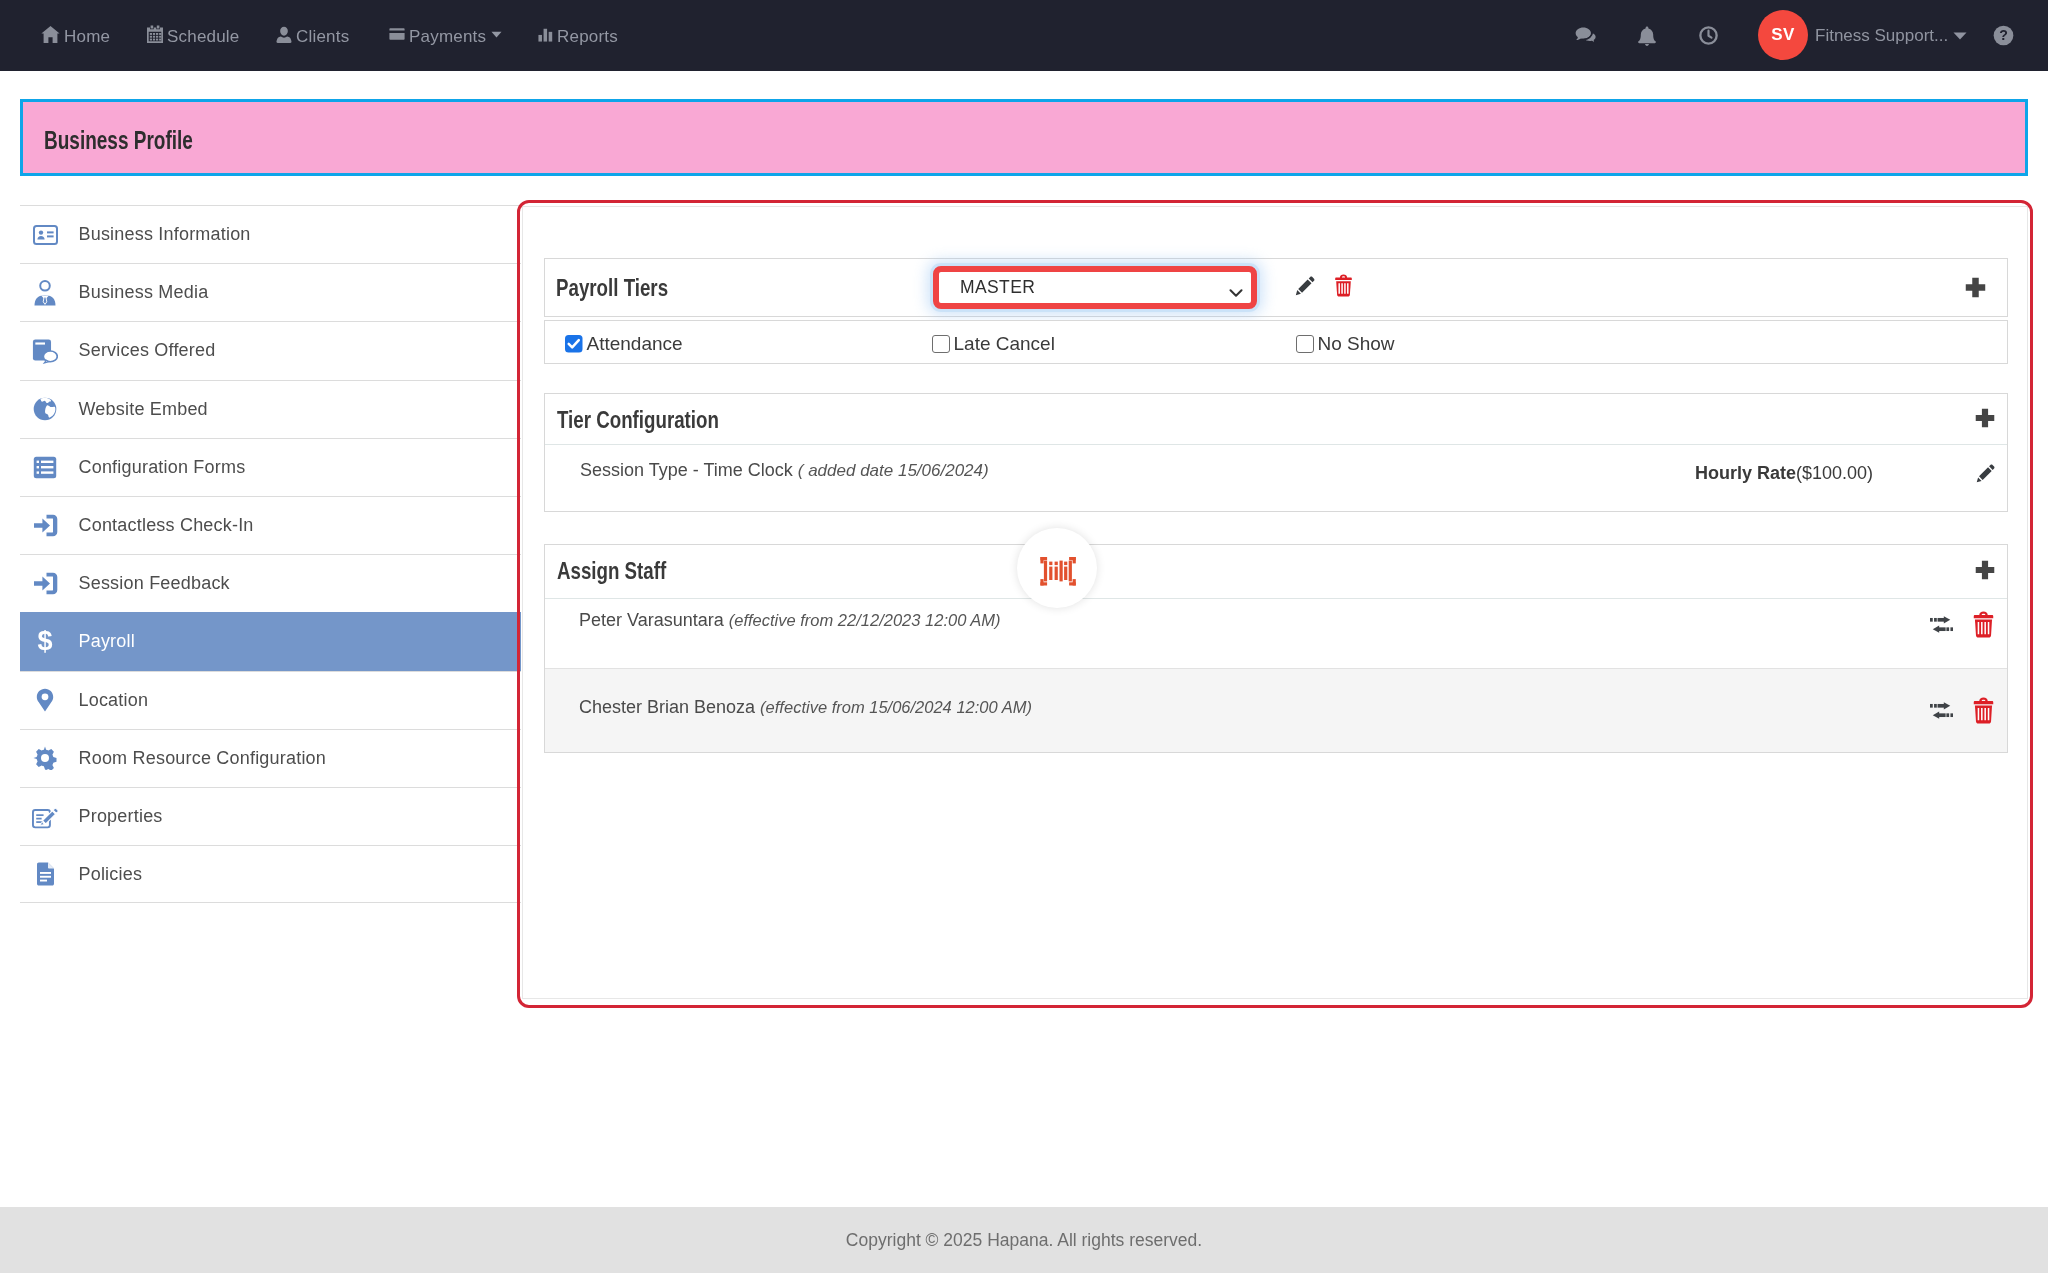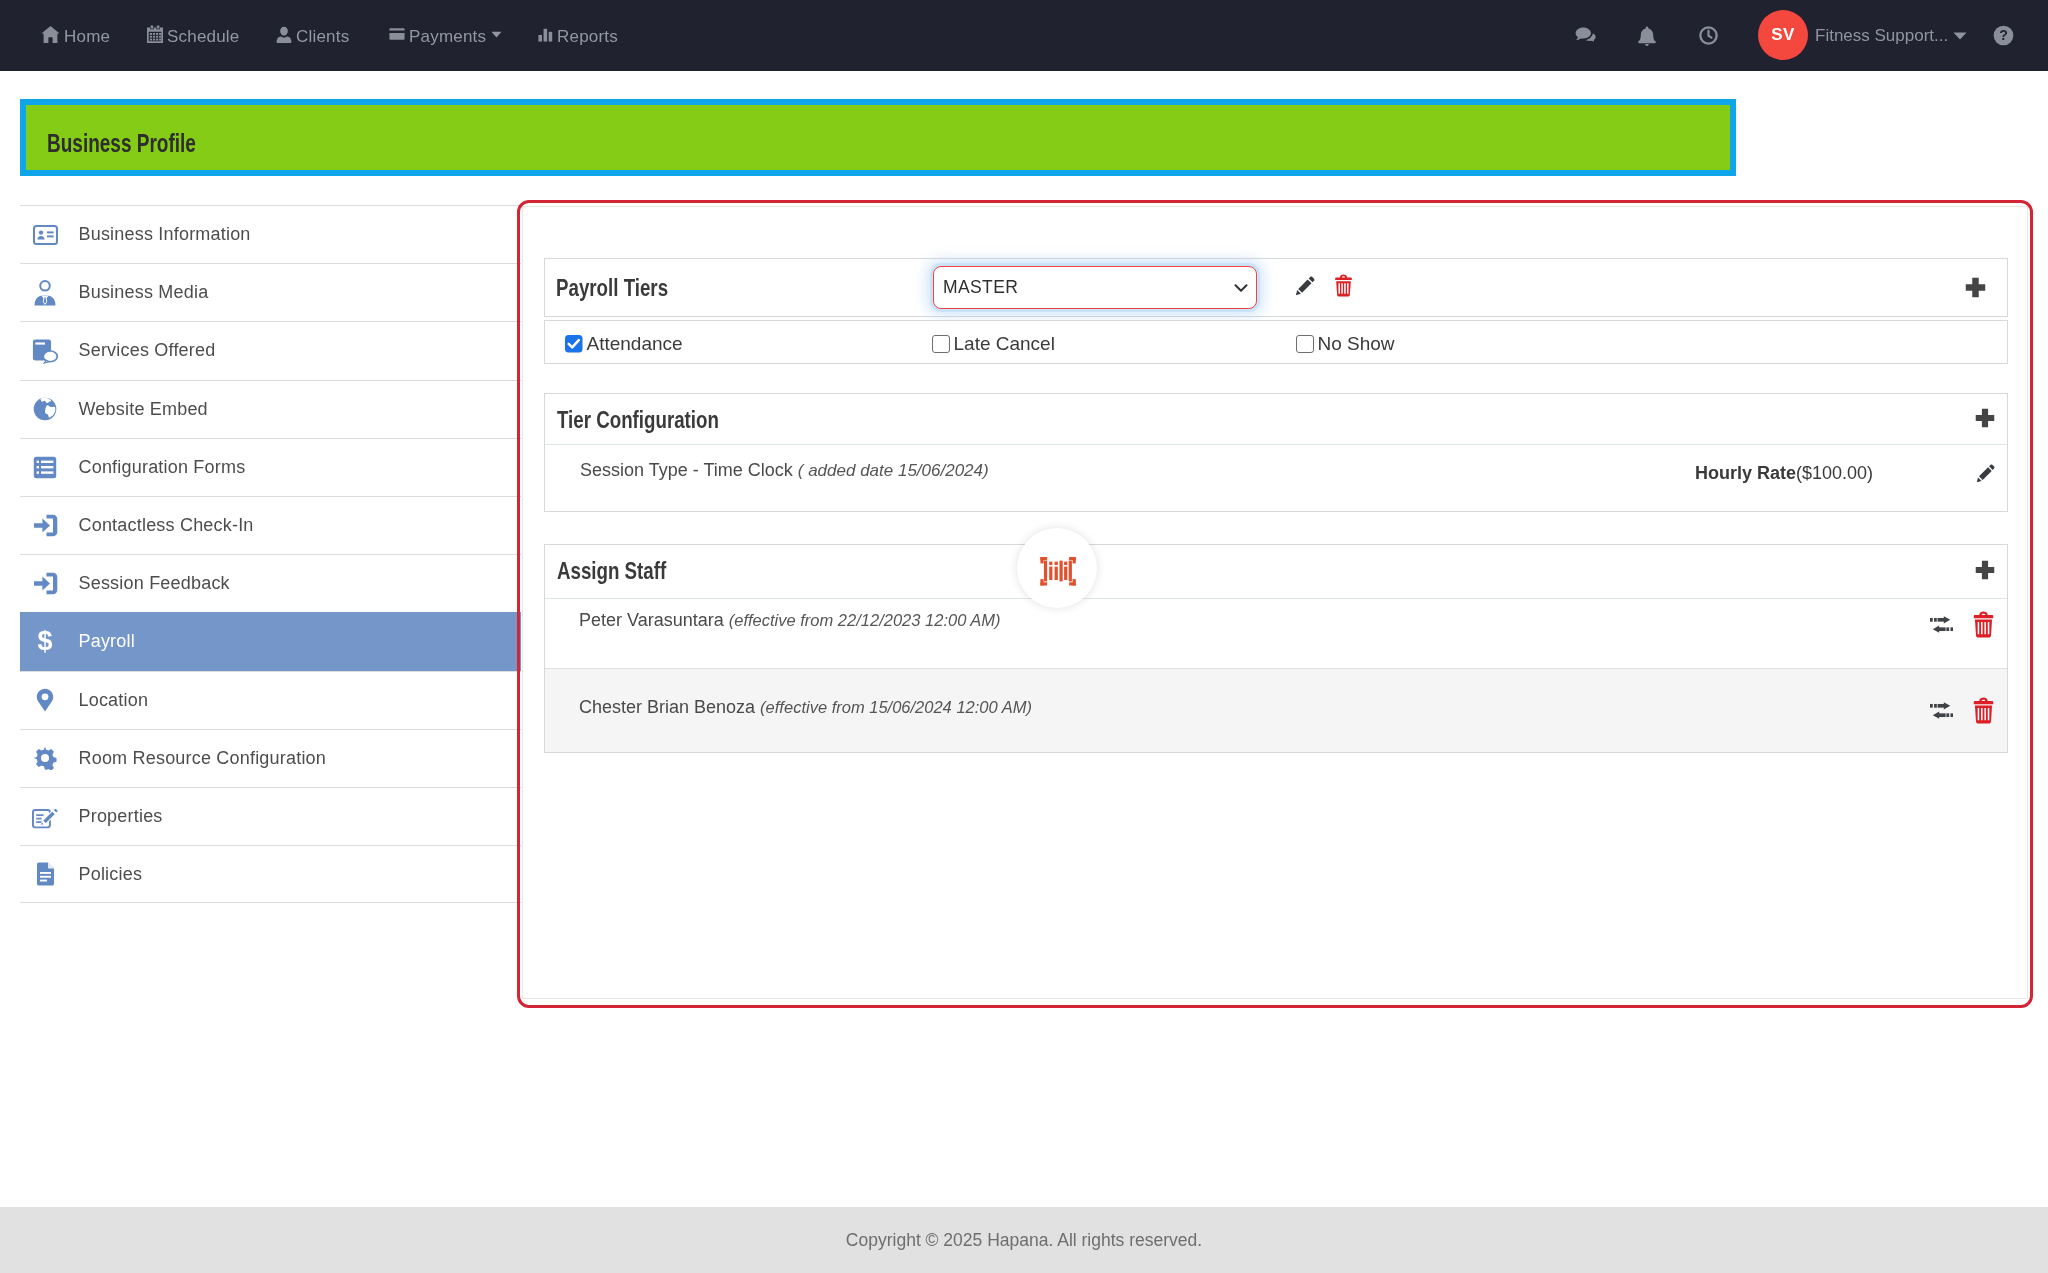--- a/index.html
+++ b/index.html
@@ -10,21 +10,21 @@
 #nav { position:absolute; left:0; top:0; width:2048px; height:71px; background:#20222f; }
 .navitem { position:absolute; top:0; height:71px; display:flex; align-items:center; color:#9397a3; font-size:17px; letter-spacing:.2px; }
 .navitem svg { margin-right:4px; margin-bottom:3px; }
 .navitem > span { position:relative; top:1.5px; }
 .nav-right-ic { position:absolute; top:0; height:71px; display:flex; align-items:center; }
 
 #avatar { position:absolute; left:1758px; top:10px; width:50px; height:50px; border-radius:50%; background:#f4483e; color:#fff; font-size:17px; font-weight:bold; display:flex; align-items:center; justify-content:center; letter-spacing:.5px; }
 #avname { position:absolute; left:1815px; top:0; height:71px; display:flex; align-items:center; color:#9094a0; font-size:17px; }
 
 
-#bpcard { position:absolute; left:20px; top:99px; width:1716px; height:77px; background:#84cc16; border:6px solid #0ea5e9; }
+#bpcard { position:absolute; left:20px; top:99px; width:2008px; height:77px; background:#f9a8d4; border:3px solid #0ea5e9; }
 #bpcard h1 { position:absolute; left:21px; top:24px; font-size:25px; color:#2e2e2e; transform:scaleX(0.76); transform-origin:0 50%; white-space:nowrap; }
 
 
 #sidebar { position:absolute; left:20px; top:205px; width:501px; }
 .side-item { position:relative; height:58.2px; border-top:1px solid #dcdcdc; display:flex; align-items:center; color:#4d4d4d; font-size:18px; letter-spacing:.2px; }
 .side-item:last-child { border-bottom:1px solid #dcdcdc; }
 .side-ic { position:absolute; left:12px; width:26px; display:flex; justify-content:center; }
 .side-label { margin-left:58.5px; }
 .side-item.active { background:#7496c9; color:#fff; border-top-color:#7496c9; }
 .dollar { font-size:27px; font-weight:bold; color:#fff; }
@@ -32,22 +32,22 @@
 
 #tabpane { position:absolute; left:522px; top:206px; width:1506px; height:793px; border:1px solid #e7e7e7; background:#fff; }
 #redbox { position:absolute; left:517px; top:200px; width:1516px; height:808px; border:3px solid #d32535; border-radius:12px; }
 
 .panelbox { position:absolute; background:#fff; border:1px solid #d8d8d8; }
 .sechead { font-weight:bold; font-size:24px; color:#3a3a3a; transform:scaleX(0.78); transform-origin:0 0; white-space:nowrap; }
 
 
 #ptbox { left:544px; top:233px; width:1464px; height:59px;margin-top:25px; }
 #ptbox .sechead { position:absolute; left:11px; top:15px; }
-#ptselect { position:absolute; left:388px; top:7px; width:324px; height:43px; border:1px solid #ef4444; border-radius:8px; background:#fff;
-  box-shadow:0 0 0 3px rgba(190,220,246,.6), 0 0 14px 6px rgba(150,196,241,.45); display:flex; align-items:center; }
+#ptselect { position:absolute; left:388px; top:7px; width:324px; height:43px; border:6px solid #ef4444; border-radius:8px; background:#fff;
+  box-shadow:0 0 0 3px rgba(190,220,246,.6), 0 0 14px 6px rgba(150,196,241,.45); display:flex; align-items:center;padding-left:12px; }
 #ptselect span { margin-left:9px; font-size:17.5px; color:#2f2f2f; letter-spacing:.4px; }
 
 
 #cbbox { left:544px; top:320px; width:1464px; height:44px; }
 .cbgroup { position:absolute; top:2px; height:42px; display:flex; align-items:center; font-size:19px; color:#3b3b3b; }
 .cb { width:17.5px; height:17.5px; border:1.5px solid #6e6e6e; border-radius:3px; background:#fff; margin-right:4px; position:relative; }
 .cb.checked { border:none; }
 
 
 #tcbox { left:544px; top:393px; width:1464px; height:119px; }

